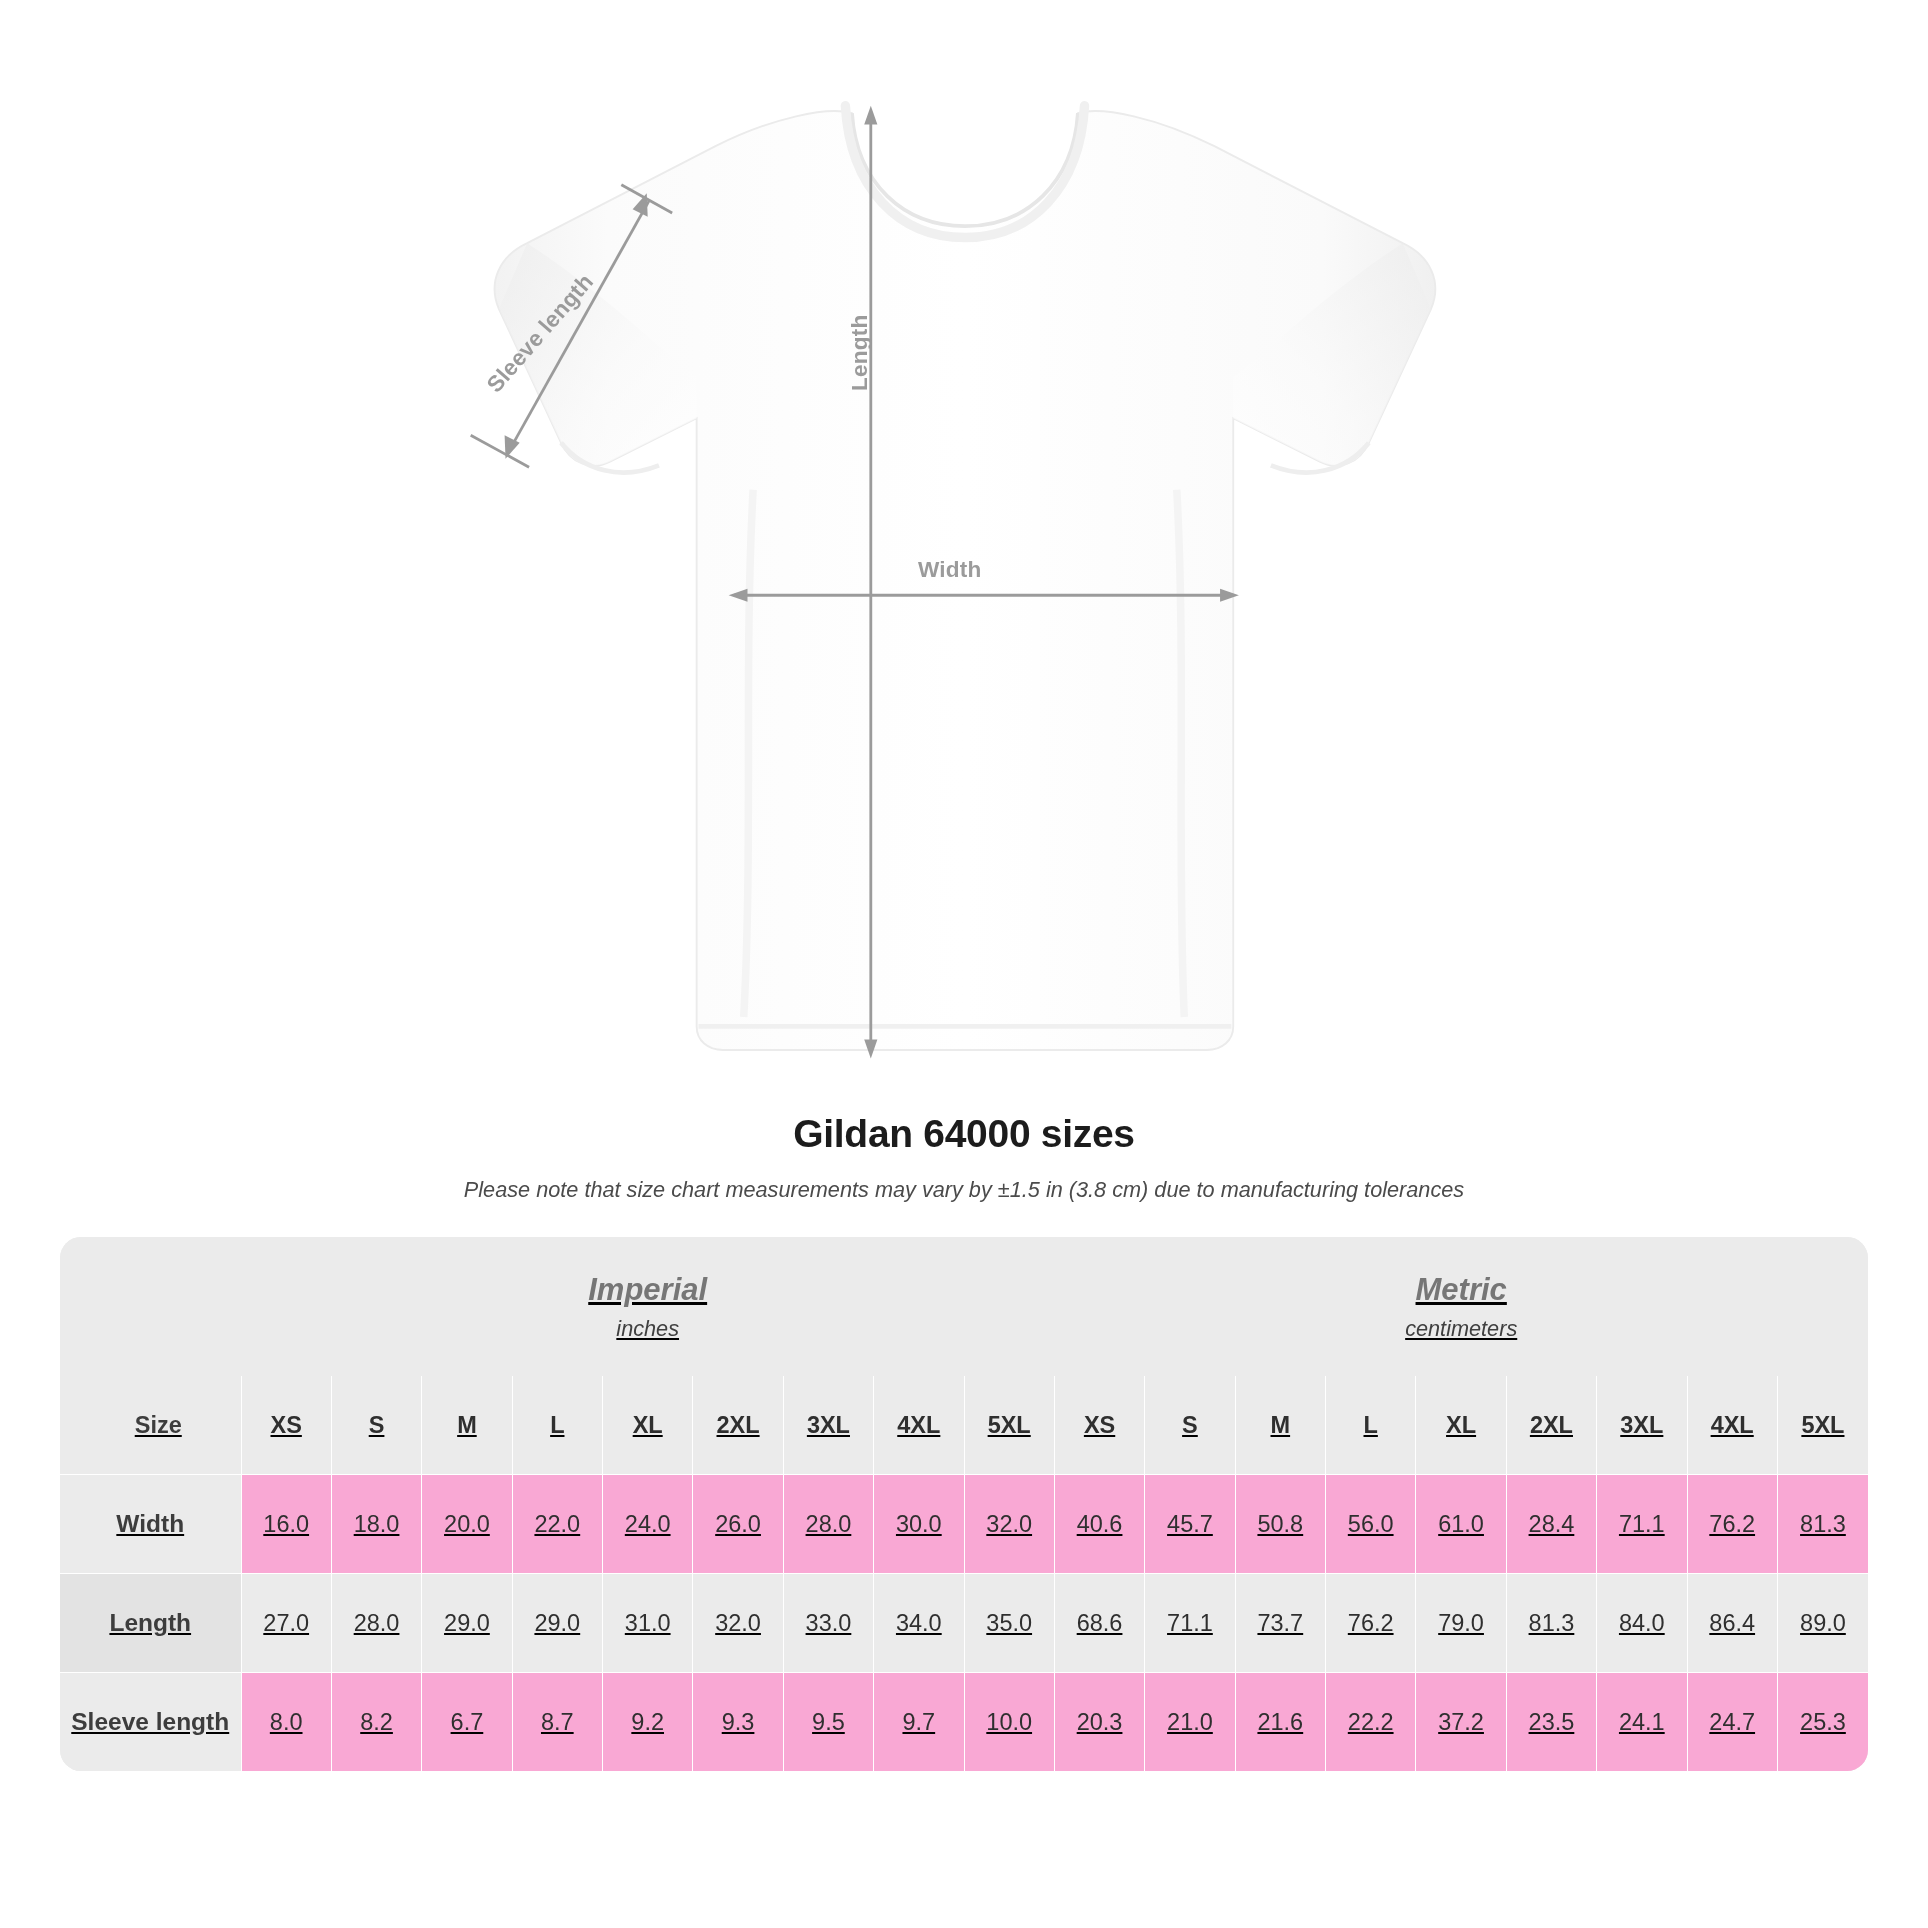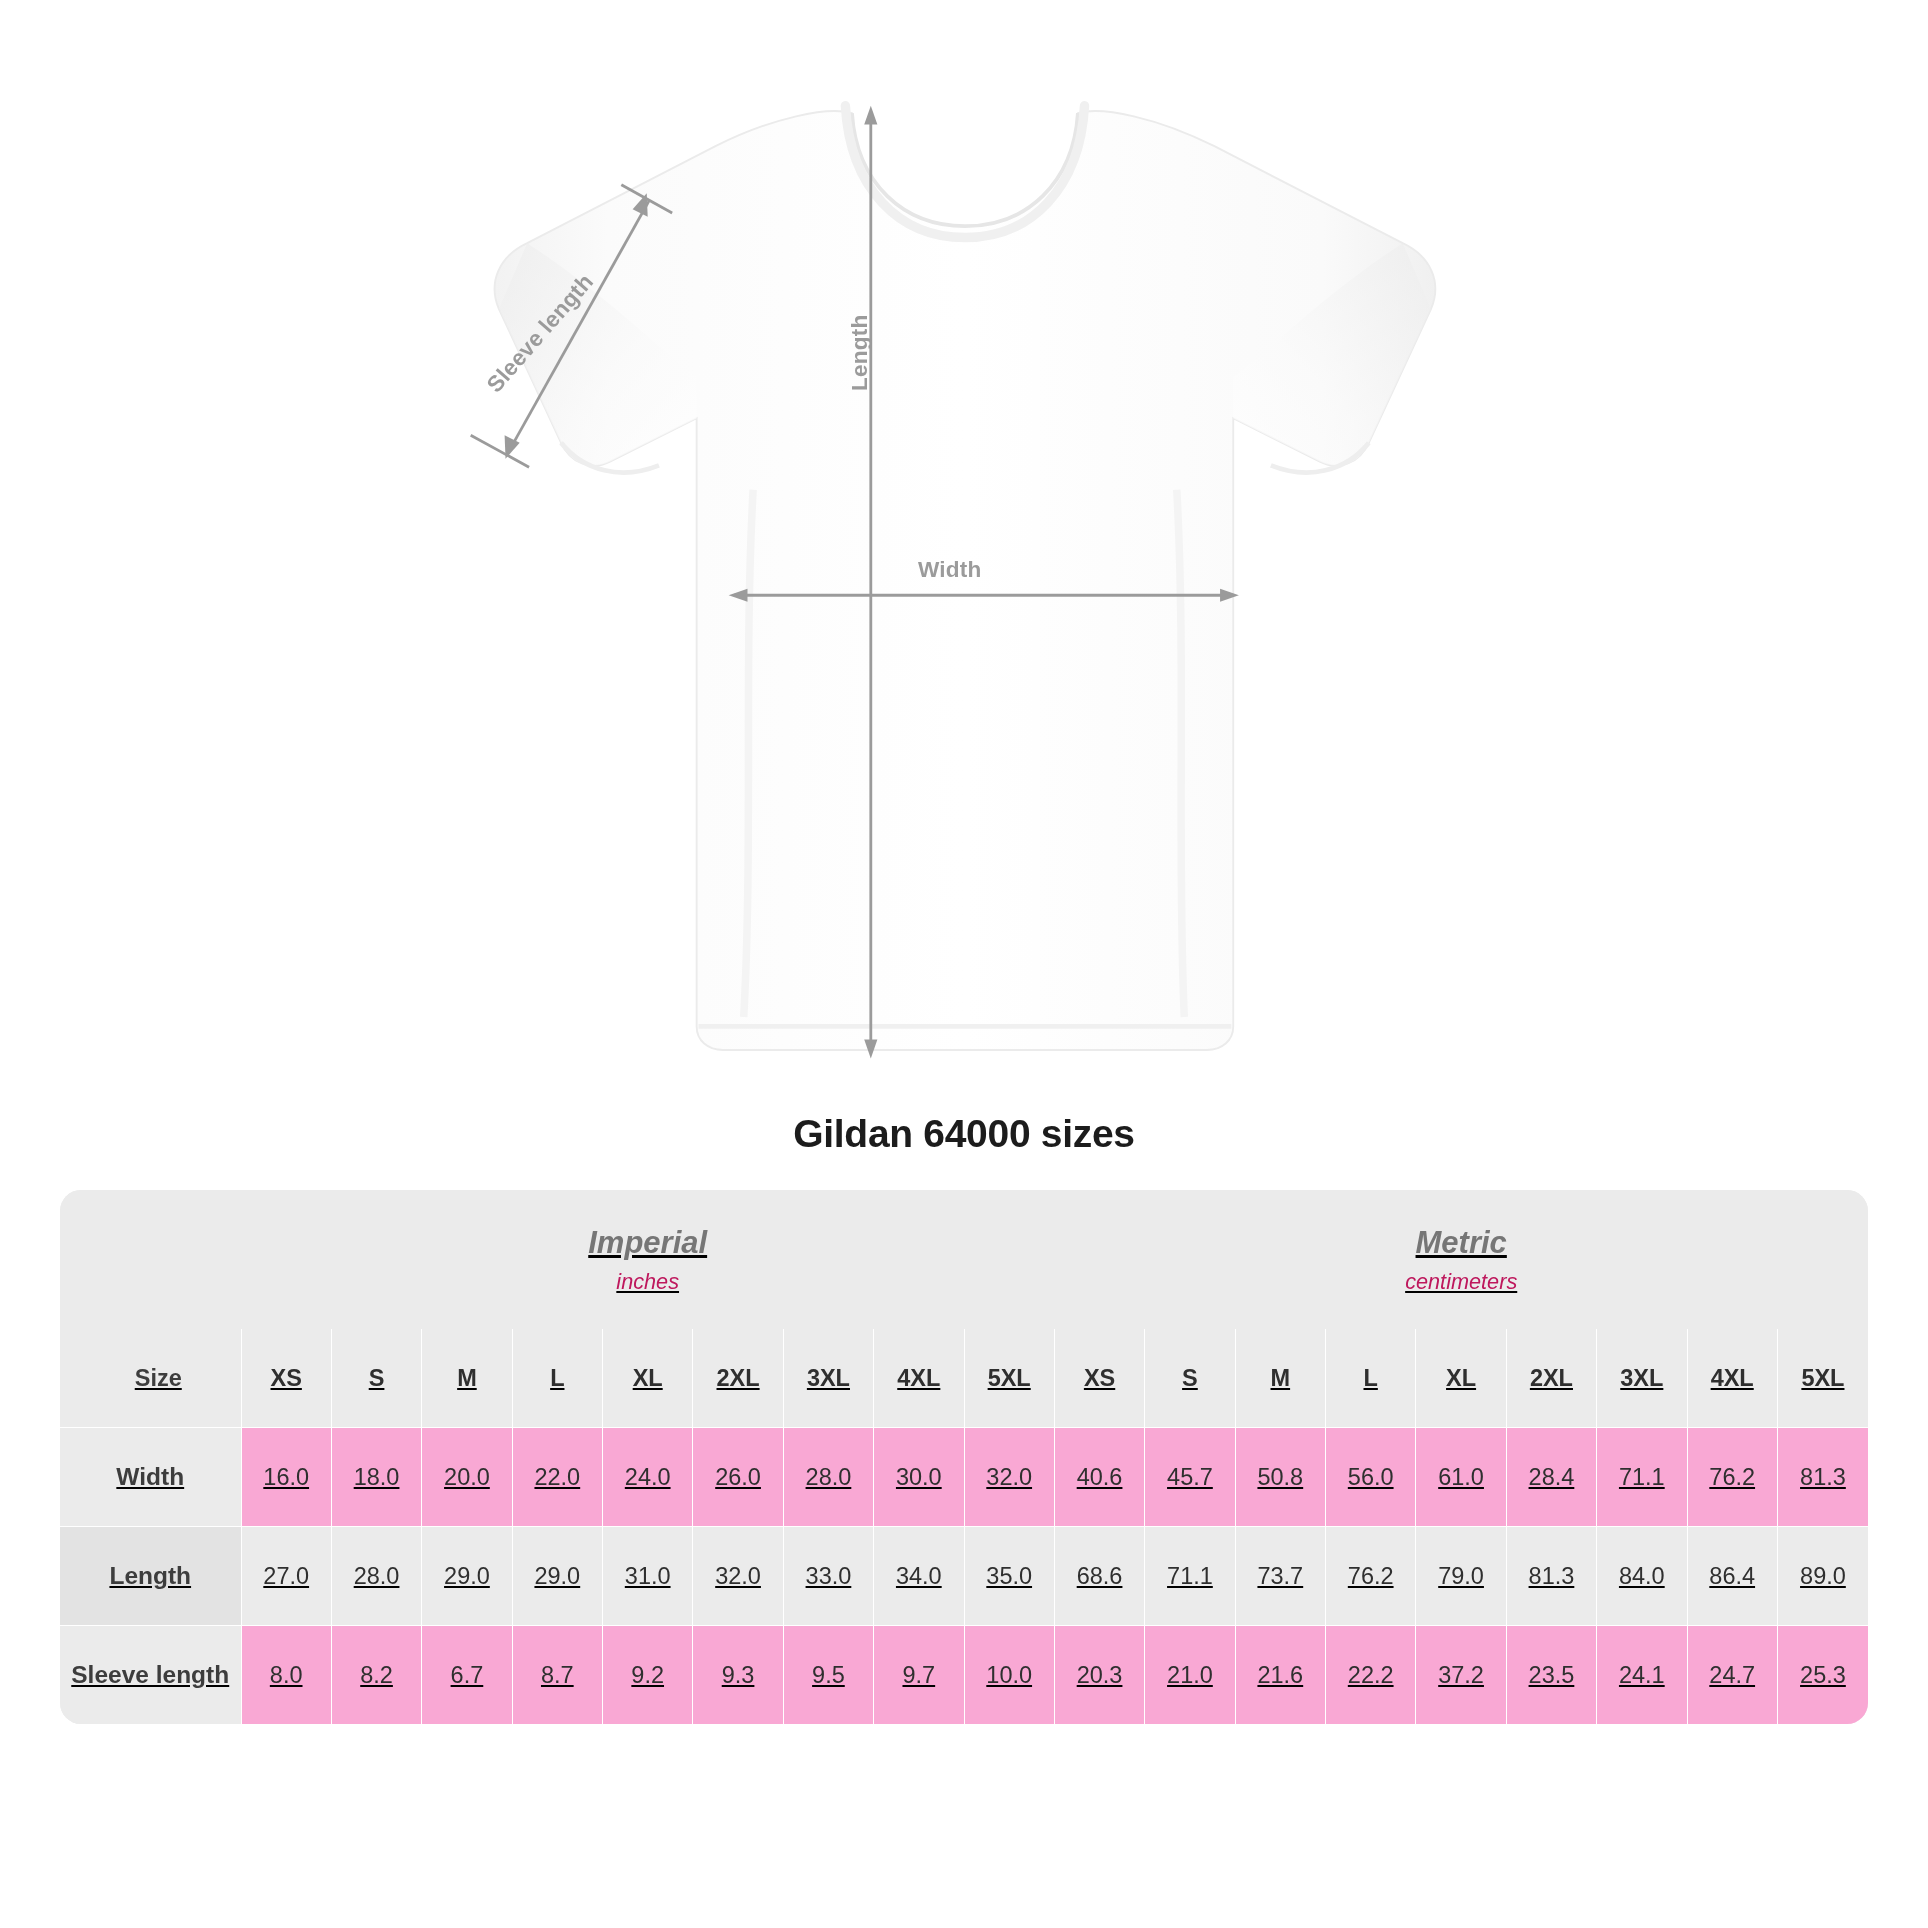--- a/index.html
+++ b/index.html
@@ -107,21 +107,21 @@
   .unit-system {
     font-size: 31px;
     font-weight: bold;
     font-style: italic;
     color: #767676;
     line-height: 1.25;
   }
   .unit-sub {
     font-size: 21.7px;
     font-style: italic;
-    color: #be185d;
+    color: #404040;
     margin-top: 5.6px;
   }
 
   .head-row td {
     background: #ebebeb;
     height: 98px;
     font-weight: bold;
     color: #4a4a4a;
     font-size: 24.5px;
     border-right: 1.9px solid #ffffff;
@@ -234,20 +234,21 @@
       </g>
     </svg>
 
     <div class="dim-label width-label">Width</div>
     <div class="dim-label length-label">Length</div>
     <div class="dim-label sleeve-label">Sleeve length</div>
   </div>
 
   <div class="title-block">
     <h1 class="chart-title">Gildan 64000 sizes</h1>
+    <div class="chart-note">Please note that size chart measurements may vary by ±1.5 in (3.8 cm) due to manufacturing tolerances</div>
   </div>
 
   <div class="table-wrap">
     <table class="size-table">
       <colgroup>
         <col class="rowhead-col">
       </colgroup>
       <tbody id="table-body">
           <tr class="unit-header">
             <td></td>

